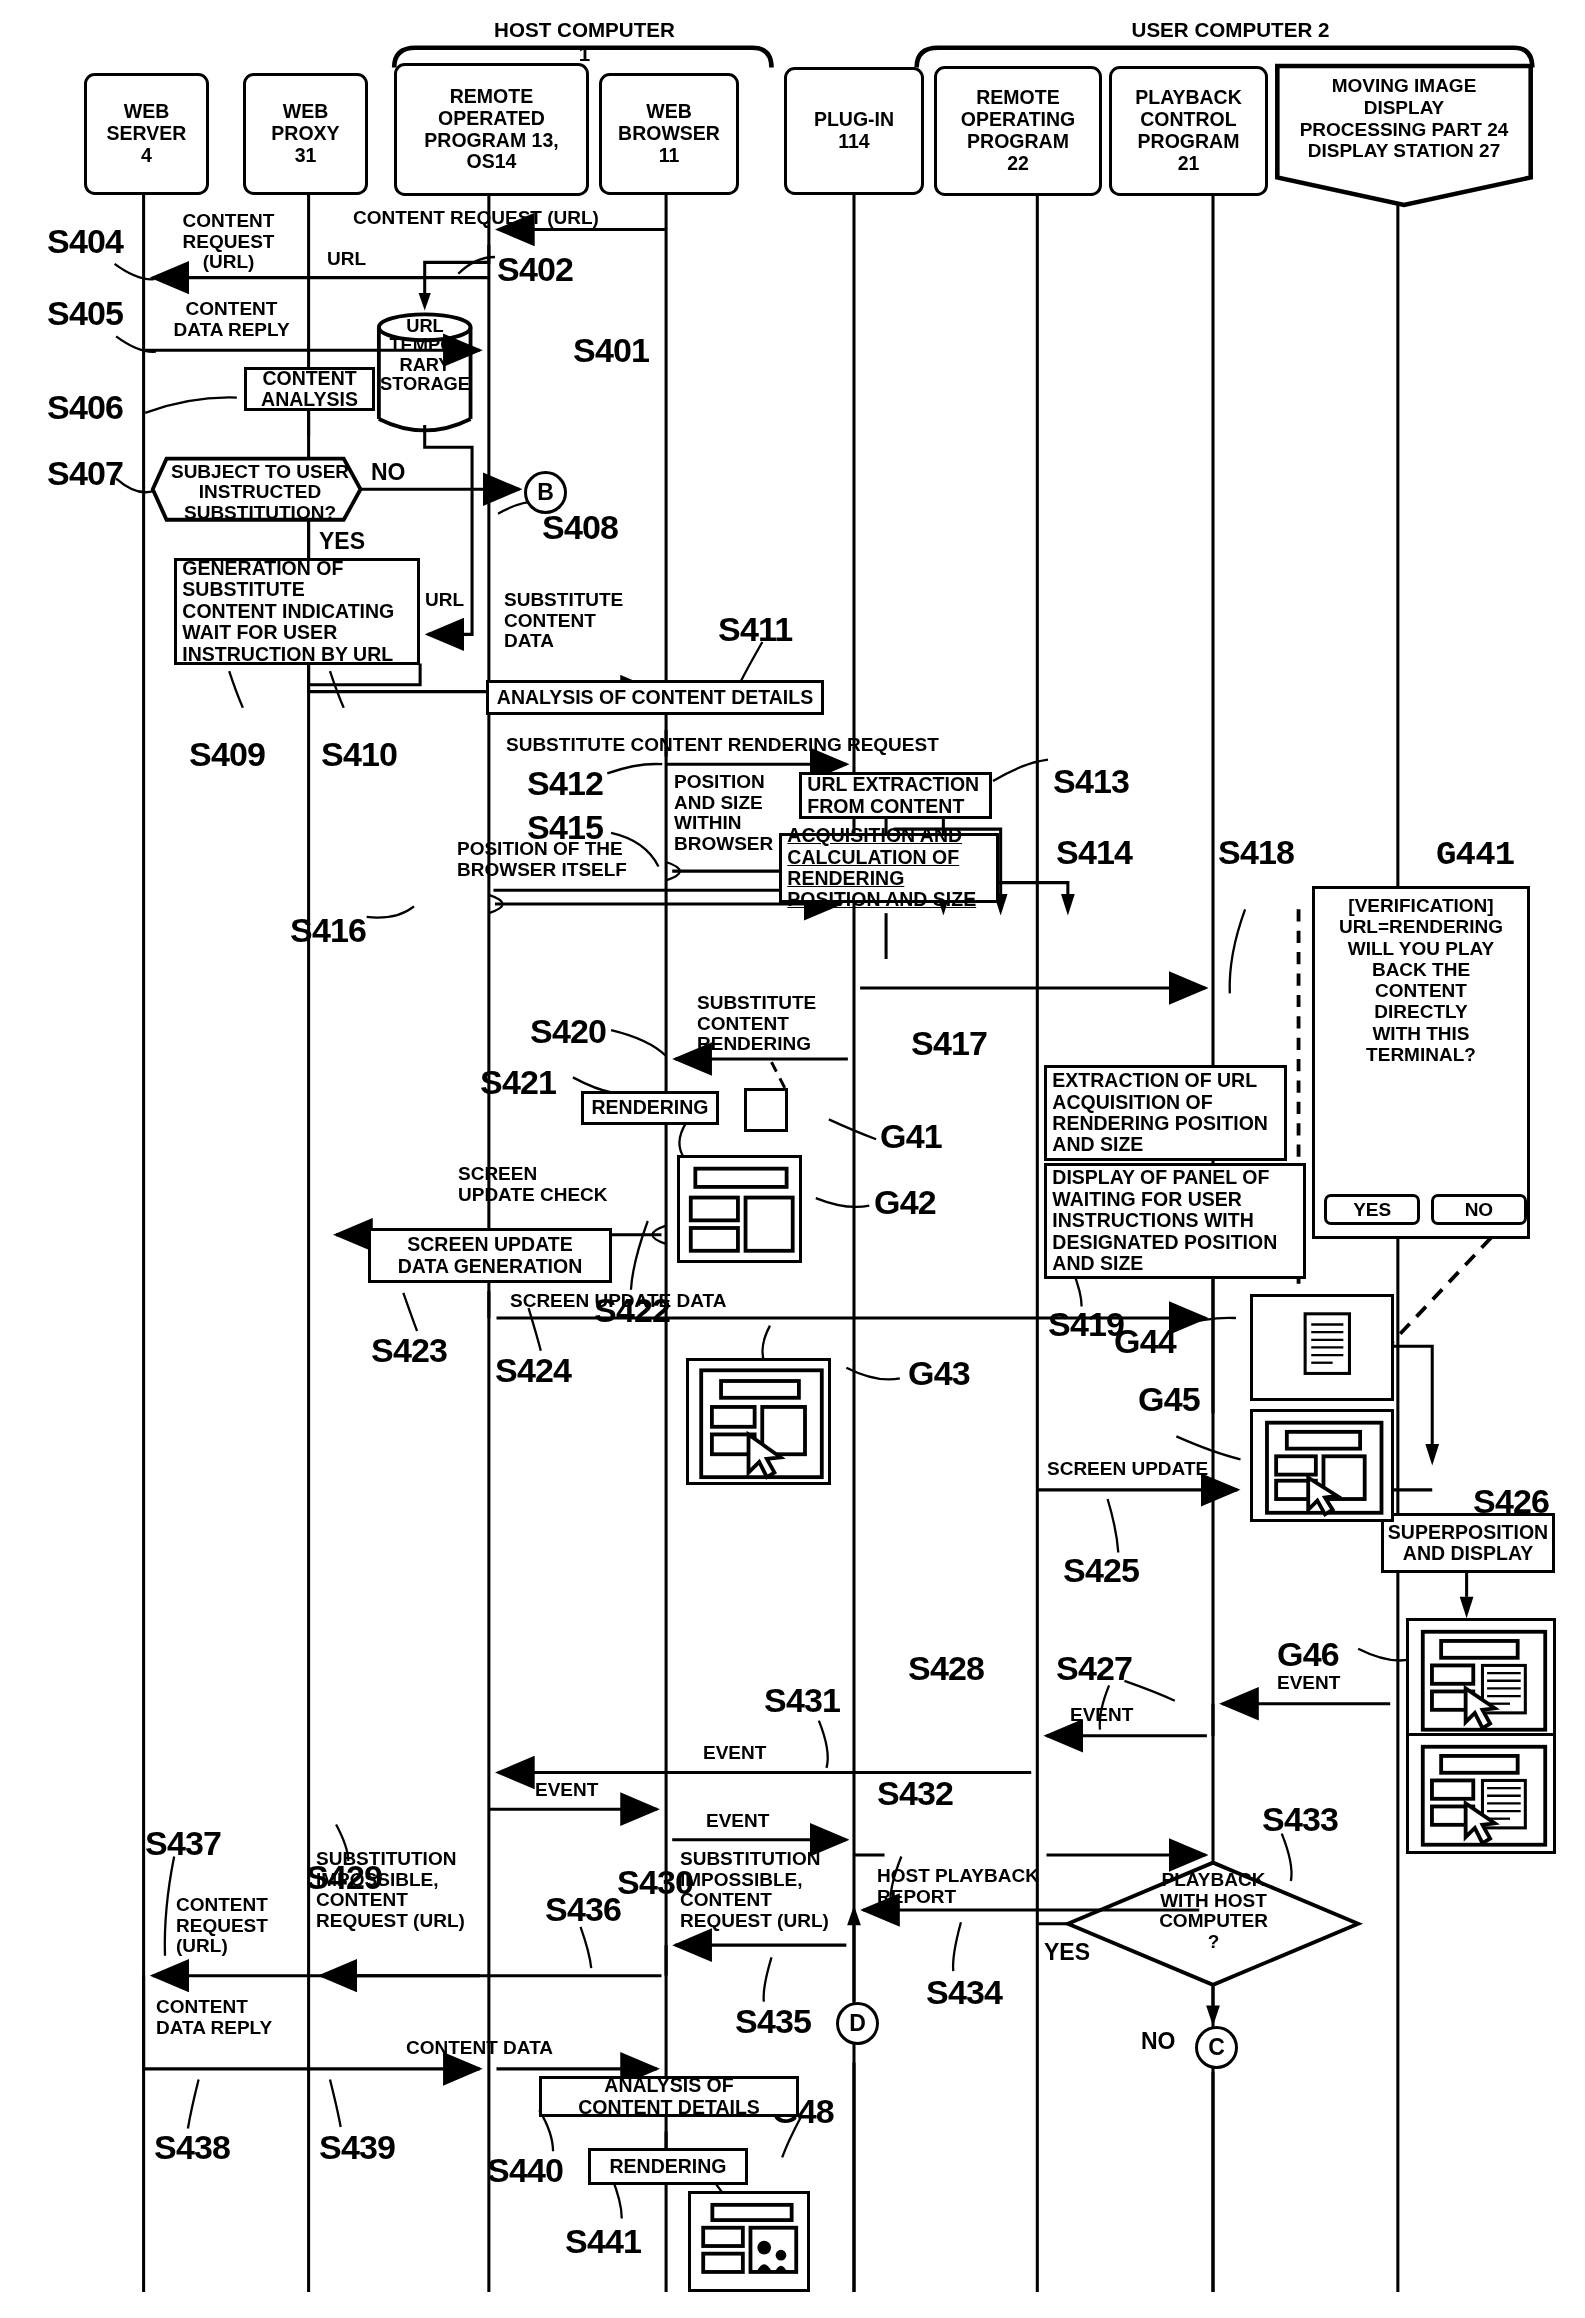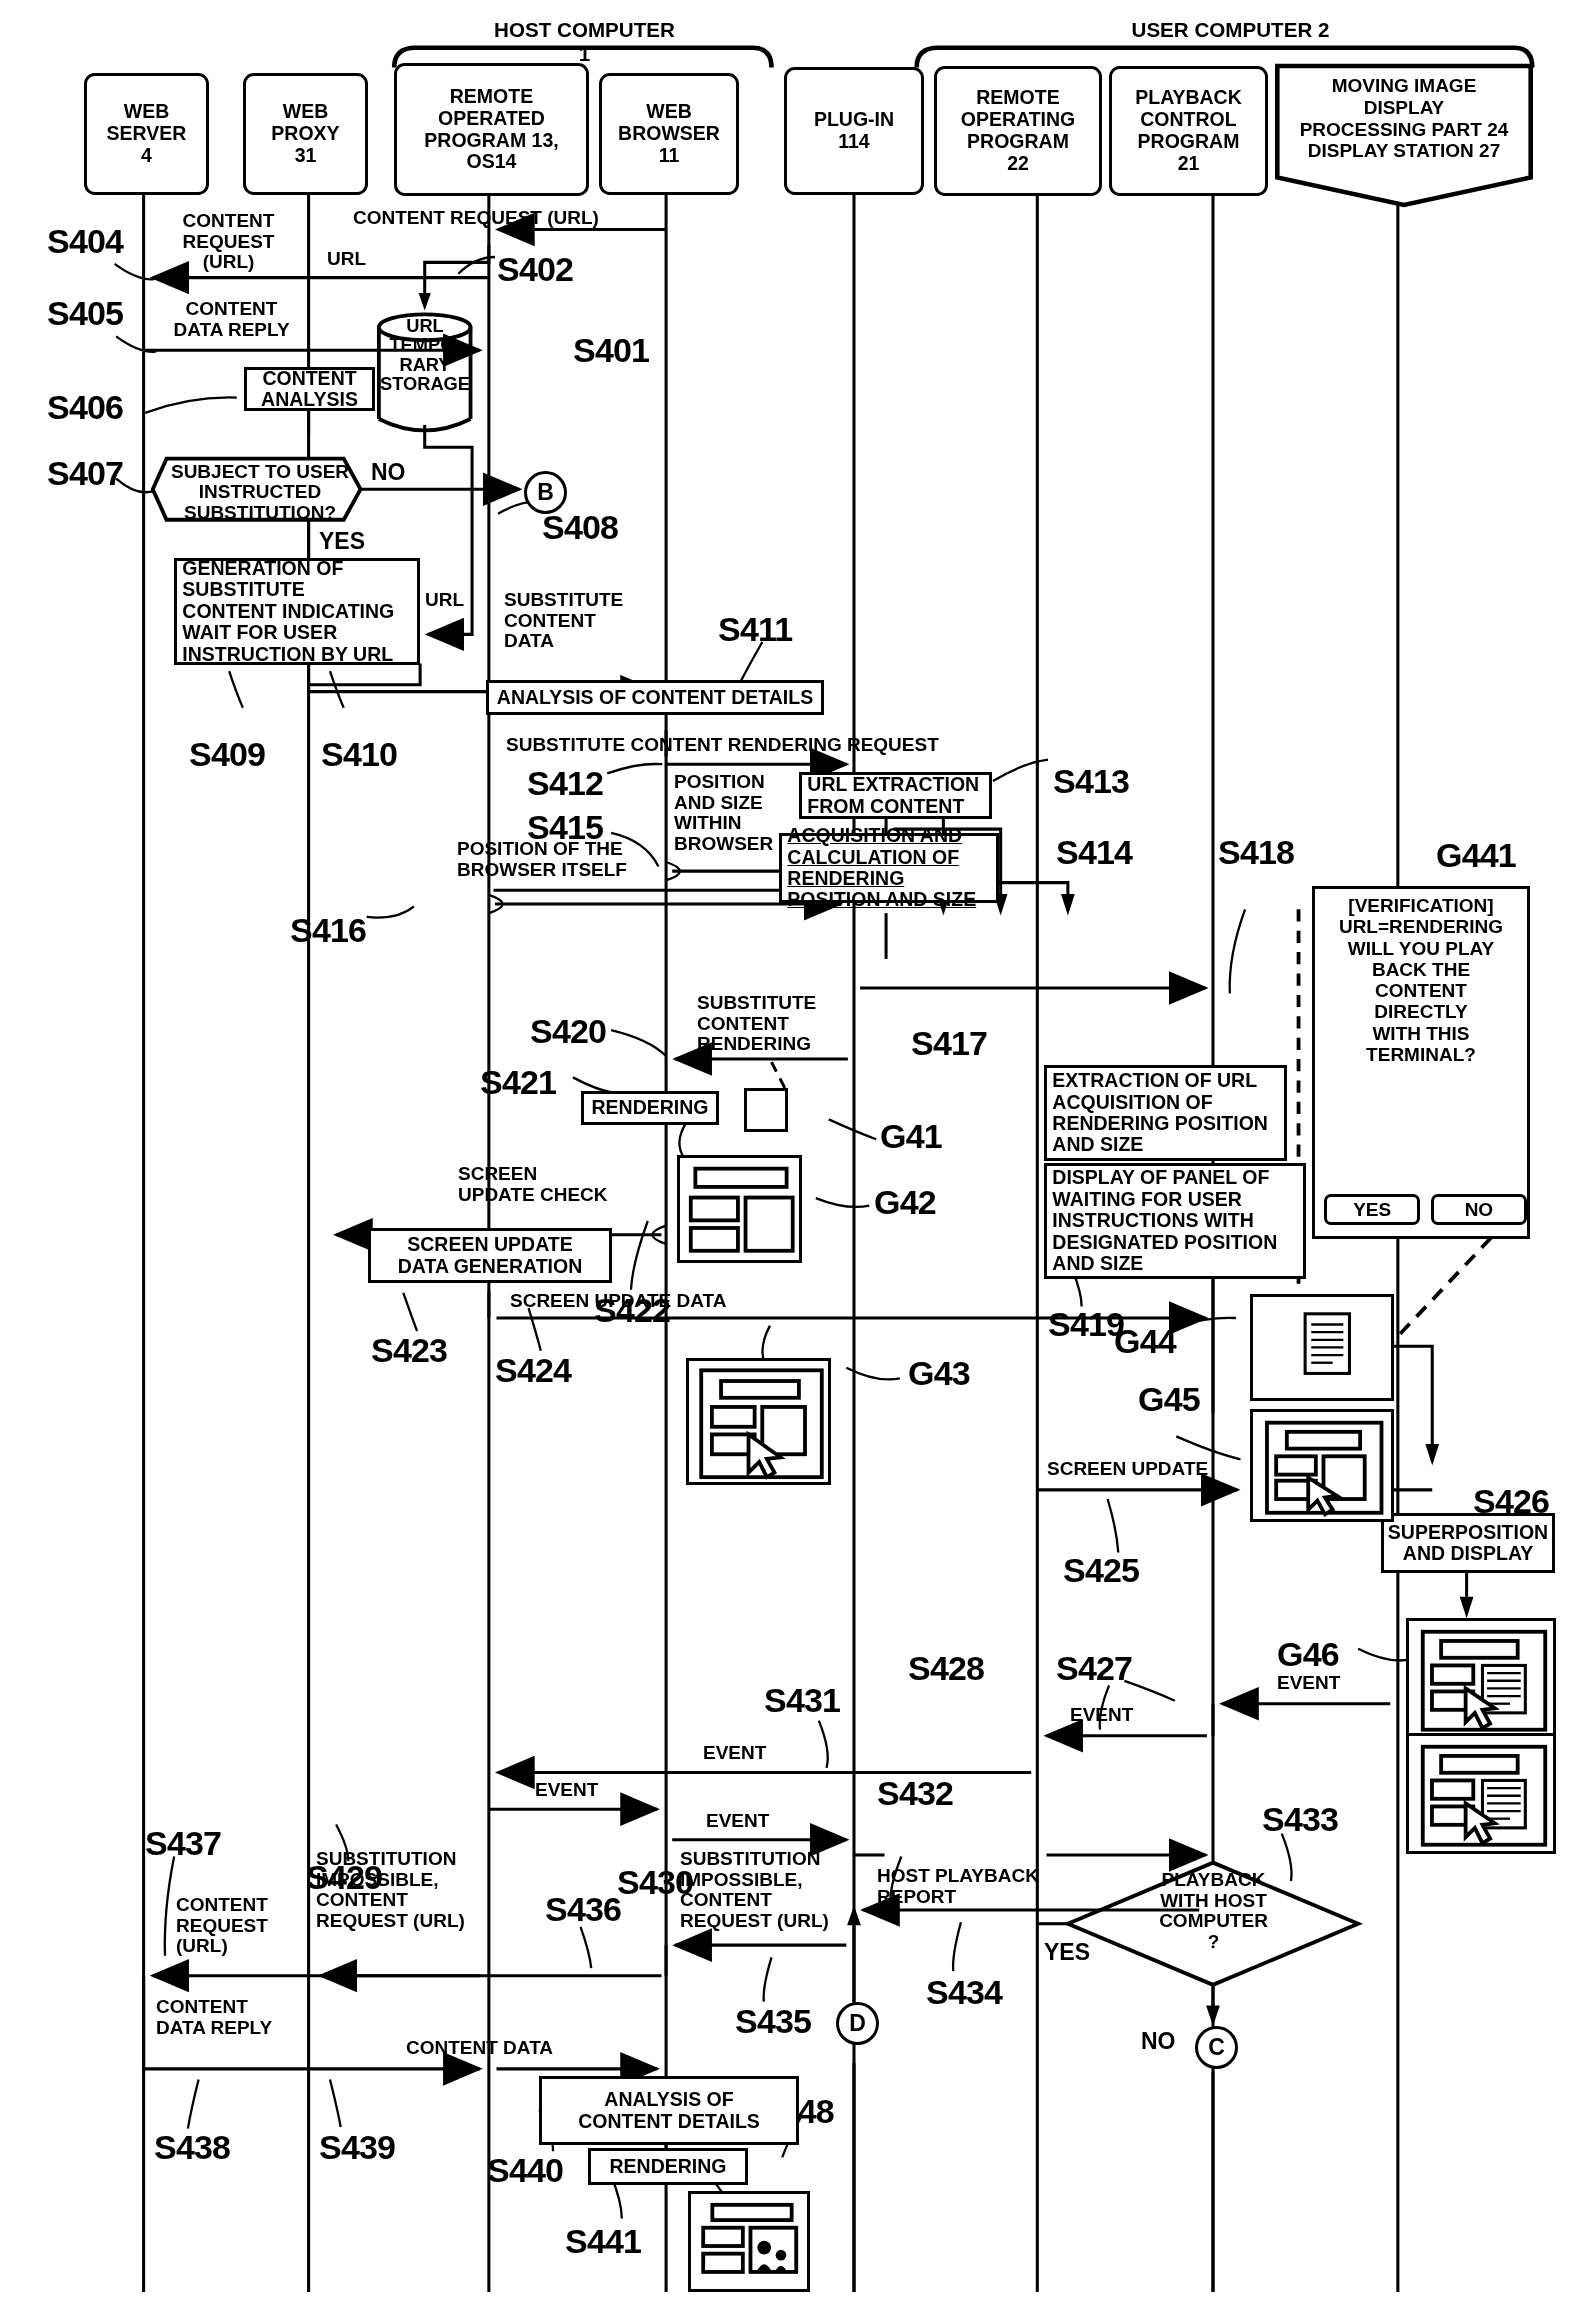--- a/index.html
+++ b/index.html
@@ -396,21 +396,21 @@
 <div class="step" style="left:565px;top:2222px;">S441</div>
 
 <div class="gref" style="left:880px;top:1117px;">G41</div>
 <div class="gref" style="left:874px;top:1183px;">G42</div>
 <div class="gref" style="left:908px;top:1354px;">G43</div>
 <div class="gref" style="left:1114px;top:1322px;">G44</div>
 <div class="gref" style="left:1138px;top:1380px;">G45</div>
 <div class="gref" style="left:1277px;top:1635px;">G46</div>
 <div class="gref" style="left:1430px;top:1797px;">G47</div>
 <div class="gref" style="left:772px;top:2092px;">G48</div>
-<div class="gref" style="left:1436px;top:836px;">G441</div>
+<div class="gref" style="left:1436px;top:836px;font-family:Liberation Mono, monospace;">G441</div>
 
 <div class="circref" style="left:524px;top:471px;width:37px;height:37px;">B</div>
 <div class="circref" style="left:1195px;top:2026px;width:37px;height:37px;">C</div>
 <div class="circref" style="left:836px;top:2002px;width:37px;height:37px;">D</div>
 
 <div class="lbl center" style="left:156px;top:211px;width:145px;white-space:pre-line;">CONTENT
 REQUEST
 (URL)</div>
 <div class="lbl" style="left:353px;top:208px;">CONTENT REQUEST (URL)</div>
 <div class="lbl center" style="left:153px;top:299px;width:157px;white-space:pre-line;">CONTENT
@@ -508,21 +508,21 @@
 
 <div class="procbox" style="left:1381px;top:1513px;width:174px;height:60px;white-space:pre-line;">SUPERPOSITION
 AND DISPLAY</div>
 
 <div style="position:absolute;left:1137px;top:1870px;width:153px;text-align:center;
             font-weight:700;font-size:19px;line-height:1.08;white-space:pre-line;">PLAYBACK
 WITH HOST
 COMPUTER
 ?</div>
 
-<div class="procbox" style="left:539px;top:2076px;width:260px;height:69px;white-space:pre-line;">ANALYSIS OF
+<div class="procbox" style="left:539px;top:2076px;width:260px;height:41px;white-space:pre-line;">ANALYSIS OF
 CONTENT DETAILS</div>
 
 <div class="procbox" style="left:588px;top:2148px;width:160px;height:37px;">RENDERING</div>
 
 <div class="panel" style="left:1312px;top:886px;width:218px;height:353px;">
   <div class="panelTxt">
     <div>[VERIFICATION]</div>
     <div>URL=RENDERING</div>
     <div>WILL YOU PLAY</div>
     <div>BACK THE</div>

